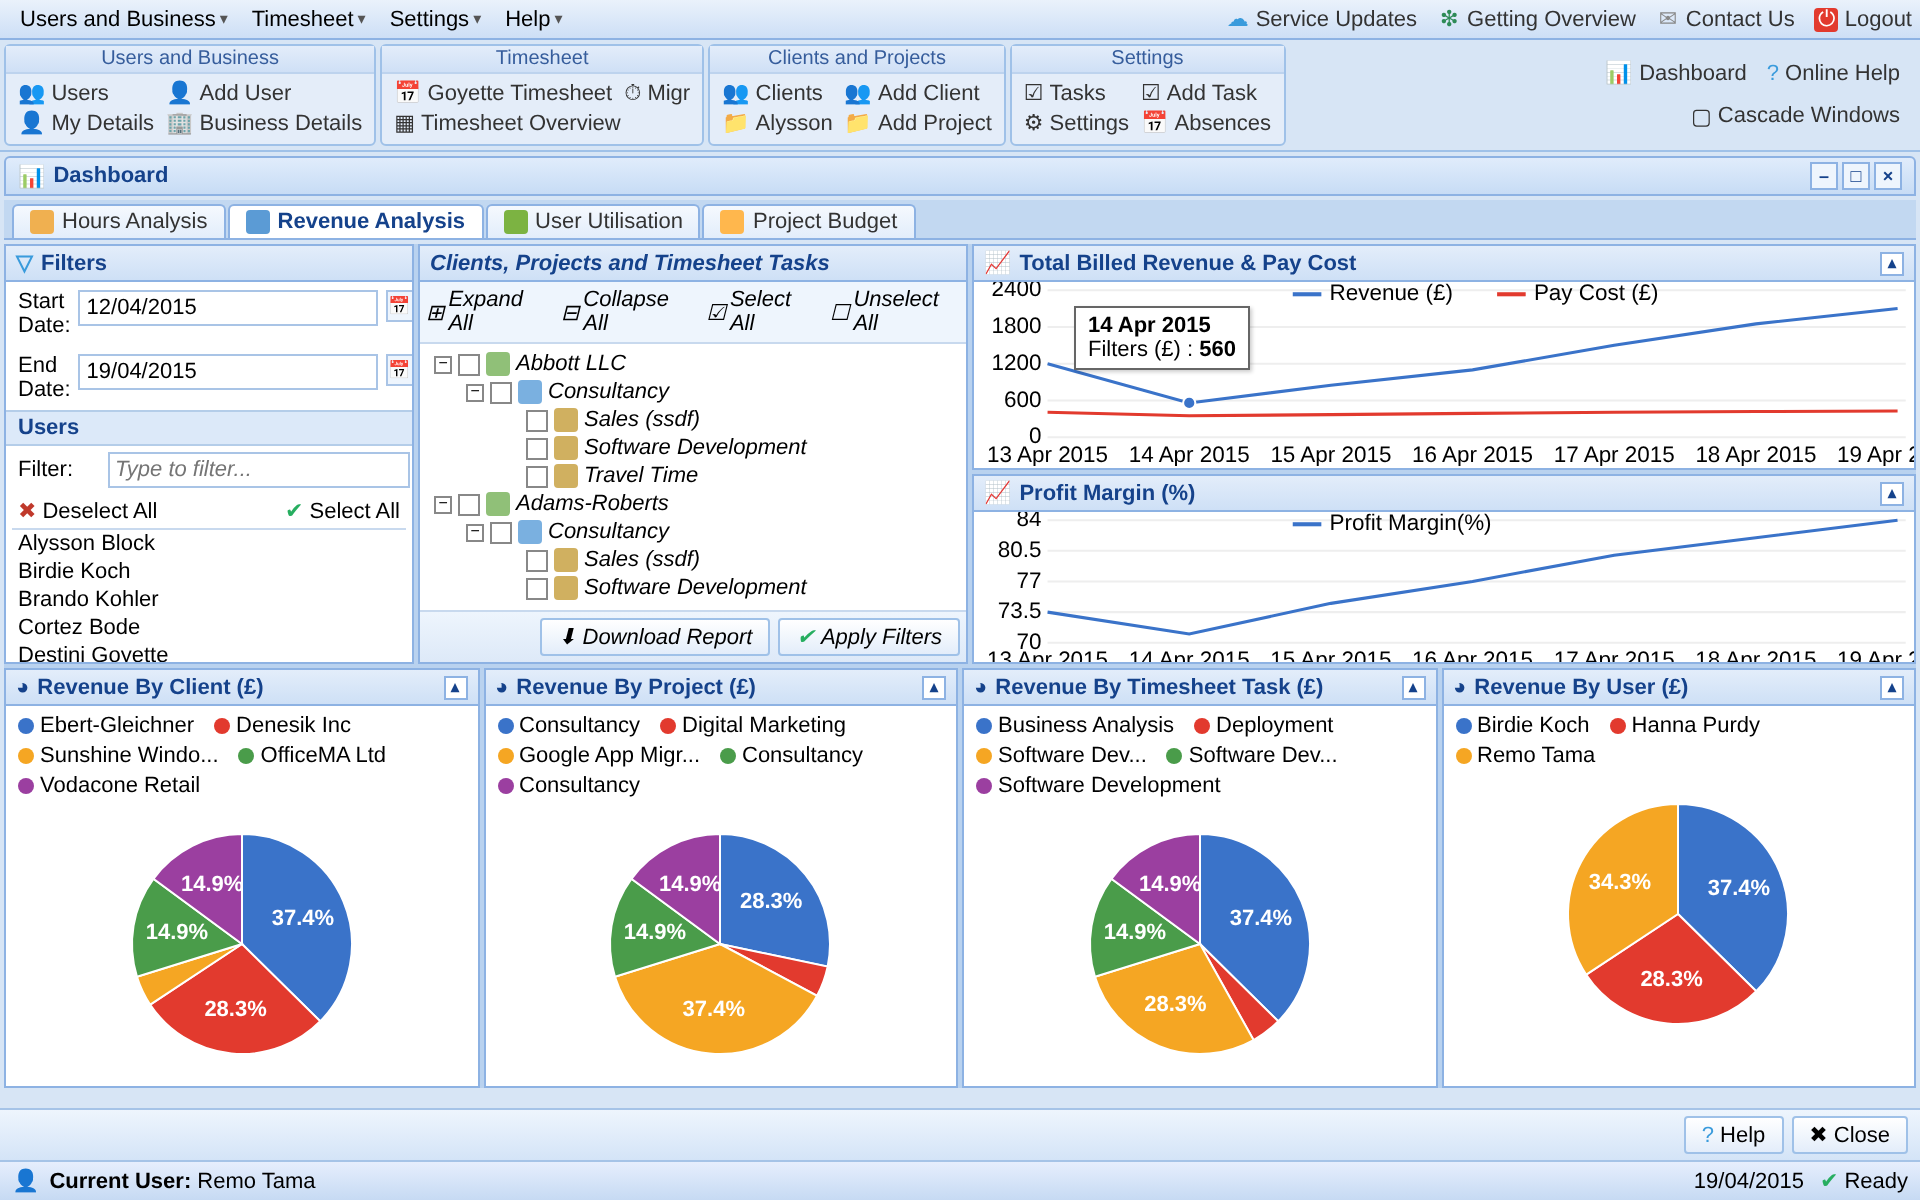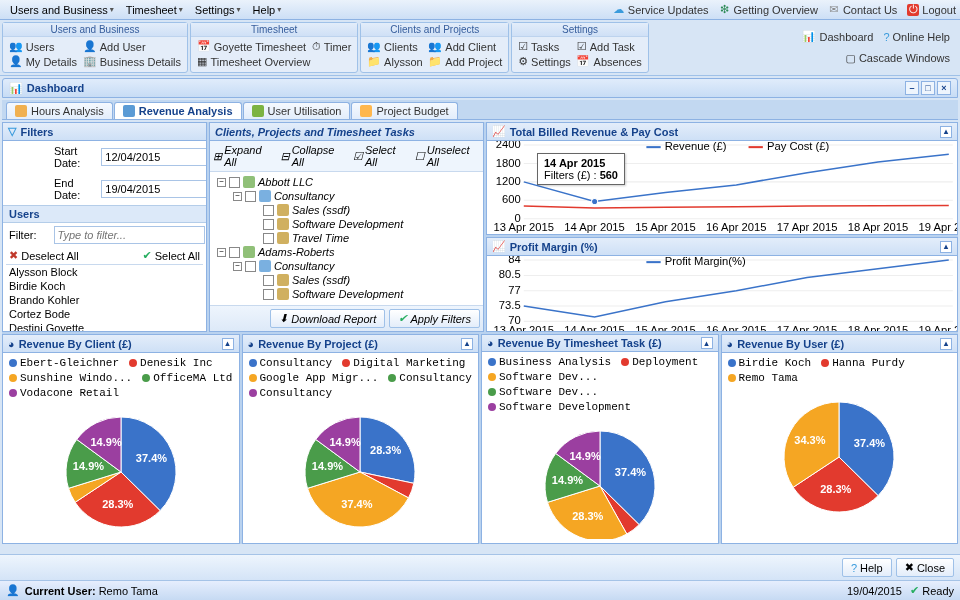--- a/index.html
+++ b/index.html
@@ -32,21 +32,21 @@
 .tab:nth-child(3) .ti { background: #7cb342; }
 .tab:nth-child(4) .ti { background: #ffb74d; }
 
 .content { display: grid; grid-template-columns: 205px 275px 1fr; grid-template-rows: 210px 210px; gap: 2px; margin: 2px; background: #b9d2ef; }
 .panel { background: #fff; border: 1px solid #8db2e3; display: flex; flex-direction: column; overflow: hidden; }
 .panel-h { background: linear-gradient(#e3edfa,#cee0f6); border-bottom: 1px solid #8db2e3; padding: 2px 5px; color: #15428b; font-weight: bold; display: flex; align-items: center; gap: 4px; height: 18px; }
 .panel-h .collapse-btn { margin-left: auto; width: 12px; height: 12px; border: 1px solid #8db2e3; background: #fff; font-size: 8px; display: flex; align-items: center; justify-content: center; cursor: pointer; }
 
 
 .filters { grid-column: 1; grid-row: 1; }
-.filters .form-row { display: flex; align-items: center; gap: 21px; padding: 4px 6px; margin-left: 45px; }
+.filters .form-row { display: flex; gap: 4px; padding: 4px 6px; }
 .filters label { width: 55px; }
 .filters input[type="text"] { flex: 1; border: 1px solid #a9c4e6; height: 18px; padding: 0 3px; }
 .cal-btn { width: 16px; height: 16px; border: 1px solid #a9c4e6; background: #eef5fd; display: flex; align-items: center; justify-content: center; cursor: pointer; font-size: 9px; }
 .users-h { background: #dce9f9; border-top: 1px solid #b4cde9; border-bottom: 1px solid #b4cde9; padding: 2px 6px; color: #15428b; font-weight: bold; }
 .filter-row { display: flex; gap: 17px; padding: 3px 6px; align-items: center; }
 .filter-row input { flex: 1; border: 1px solid #a9c4e6; height: 18px; padding: 0 3px; font-style: italic; color: #999; }
 .sel-row { display: flex; justify-content: space-between; padding: 2px 6px; }
 .sel-btn { display: flex; align-items: center; gap: 3px; cursor: pointer; }
 .user-list { overflow-y: auto; flex: 1; border-top: 1px solid #c8d9ee; margin: 0 3px; }
 .user-list div { padding: 1px 3px; cursor: pointer; }
@@ -71,21 +71,21 @@
 
 
 .line-charts { grid-column: 3; grid-row: 1; display: flex; flex-direction: column; gap: 2px; }
 .chart-area { flex: 1; background: #fff; position: relative; }
 .tooltip { position: absolute; background: #fff; border: 1px solid #666; padding: 3px 6px; font-size: 10px; box-shadow: 1px 1px 2px rgba(0,0,0,0.2); }
 
 
 .pies { grid-column: 1 / 4; grid-row: 2; display: flex; gap: 2px; }
 .pie-panel { flex: 1; }
 .pie-legend { padding: 4px 6px; display: flex; flex-wrap: wrap; gap: 3px 10px; font-size: 10px; }
-.pie-legend span { display: flex; align-items: center; gap: 3px; font-family: Liberation Mono, monospace; }
+.pie-legend span { display: flex; align-items: center; gap: 3px; }
 .swatch { width: 8px; height: 8px; border-radius: 50%; }
 .pie-svg { display: block; margin: 4px auto; }
 
 
 .btn-bar { position: absolute; bottom: 20px; left: 0; right: 0; background: linear-gradient(#eef5fd,#d4e4f7); border-top: 1px solid #a5c3e7; padding: 3px 6px; display: flex; justify-content: flex-end; gap: 4px; }
 .status-bar { position: absolute; bottom: 0; left: 0; right: 0; height: 20px; background: linear-gradient(#e6eefd,#c6daf3); border-top: 1px solid #a5c3e7; display: flex; align-items: center; padding: 0 6px; gap: 5px; }
 .status-bar .right { margin-left: auto; display: flex; gap: 8px; align-items: center; }
 </style>
 </head>
 <body>
@@ -151,21 +151,21 @@
   </div>
   <div class="ribbon-group">
     <div class="rg-title">Timesheet</div>
     <div class="rg-body">
       <div class="ribbon-item">
           <span>📅</span>
           <span>Goyette Timesheet</span>
         </div>
       <div class="ribbon-item">
           <span>⏱</span>
-          <span>Timer</span>
+          <span>Migr</span>
         </div>
       <div class="ribbon-item" style="grid-column:1/3">
           <span>▦</span>
           <span>Timesheet Overview</span>
         </div>
     </div>
   </div>
   <div class="ribbon-group">
     <div class="rg-title">Clients and Projects</div>
     <div class="rg-body">

